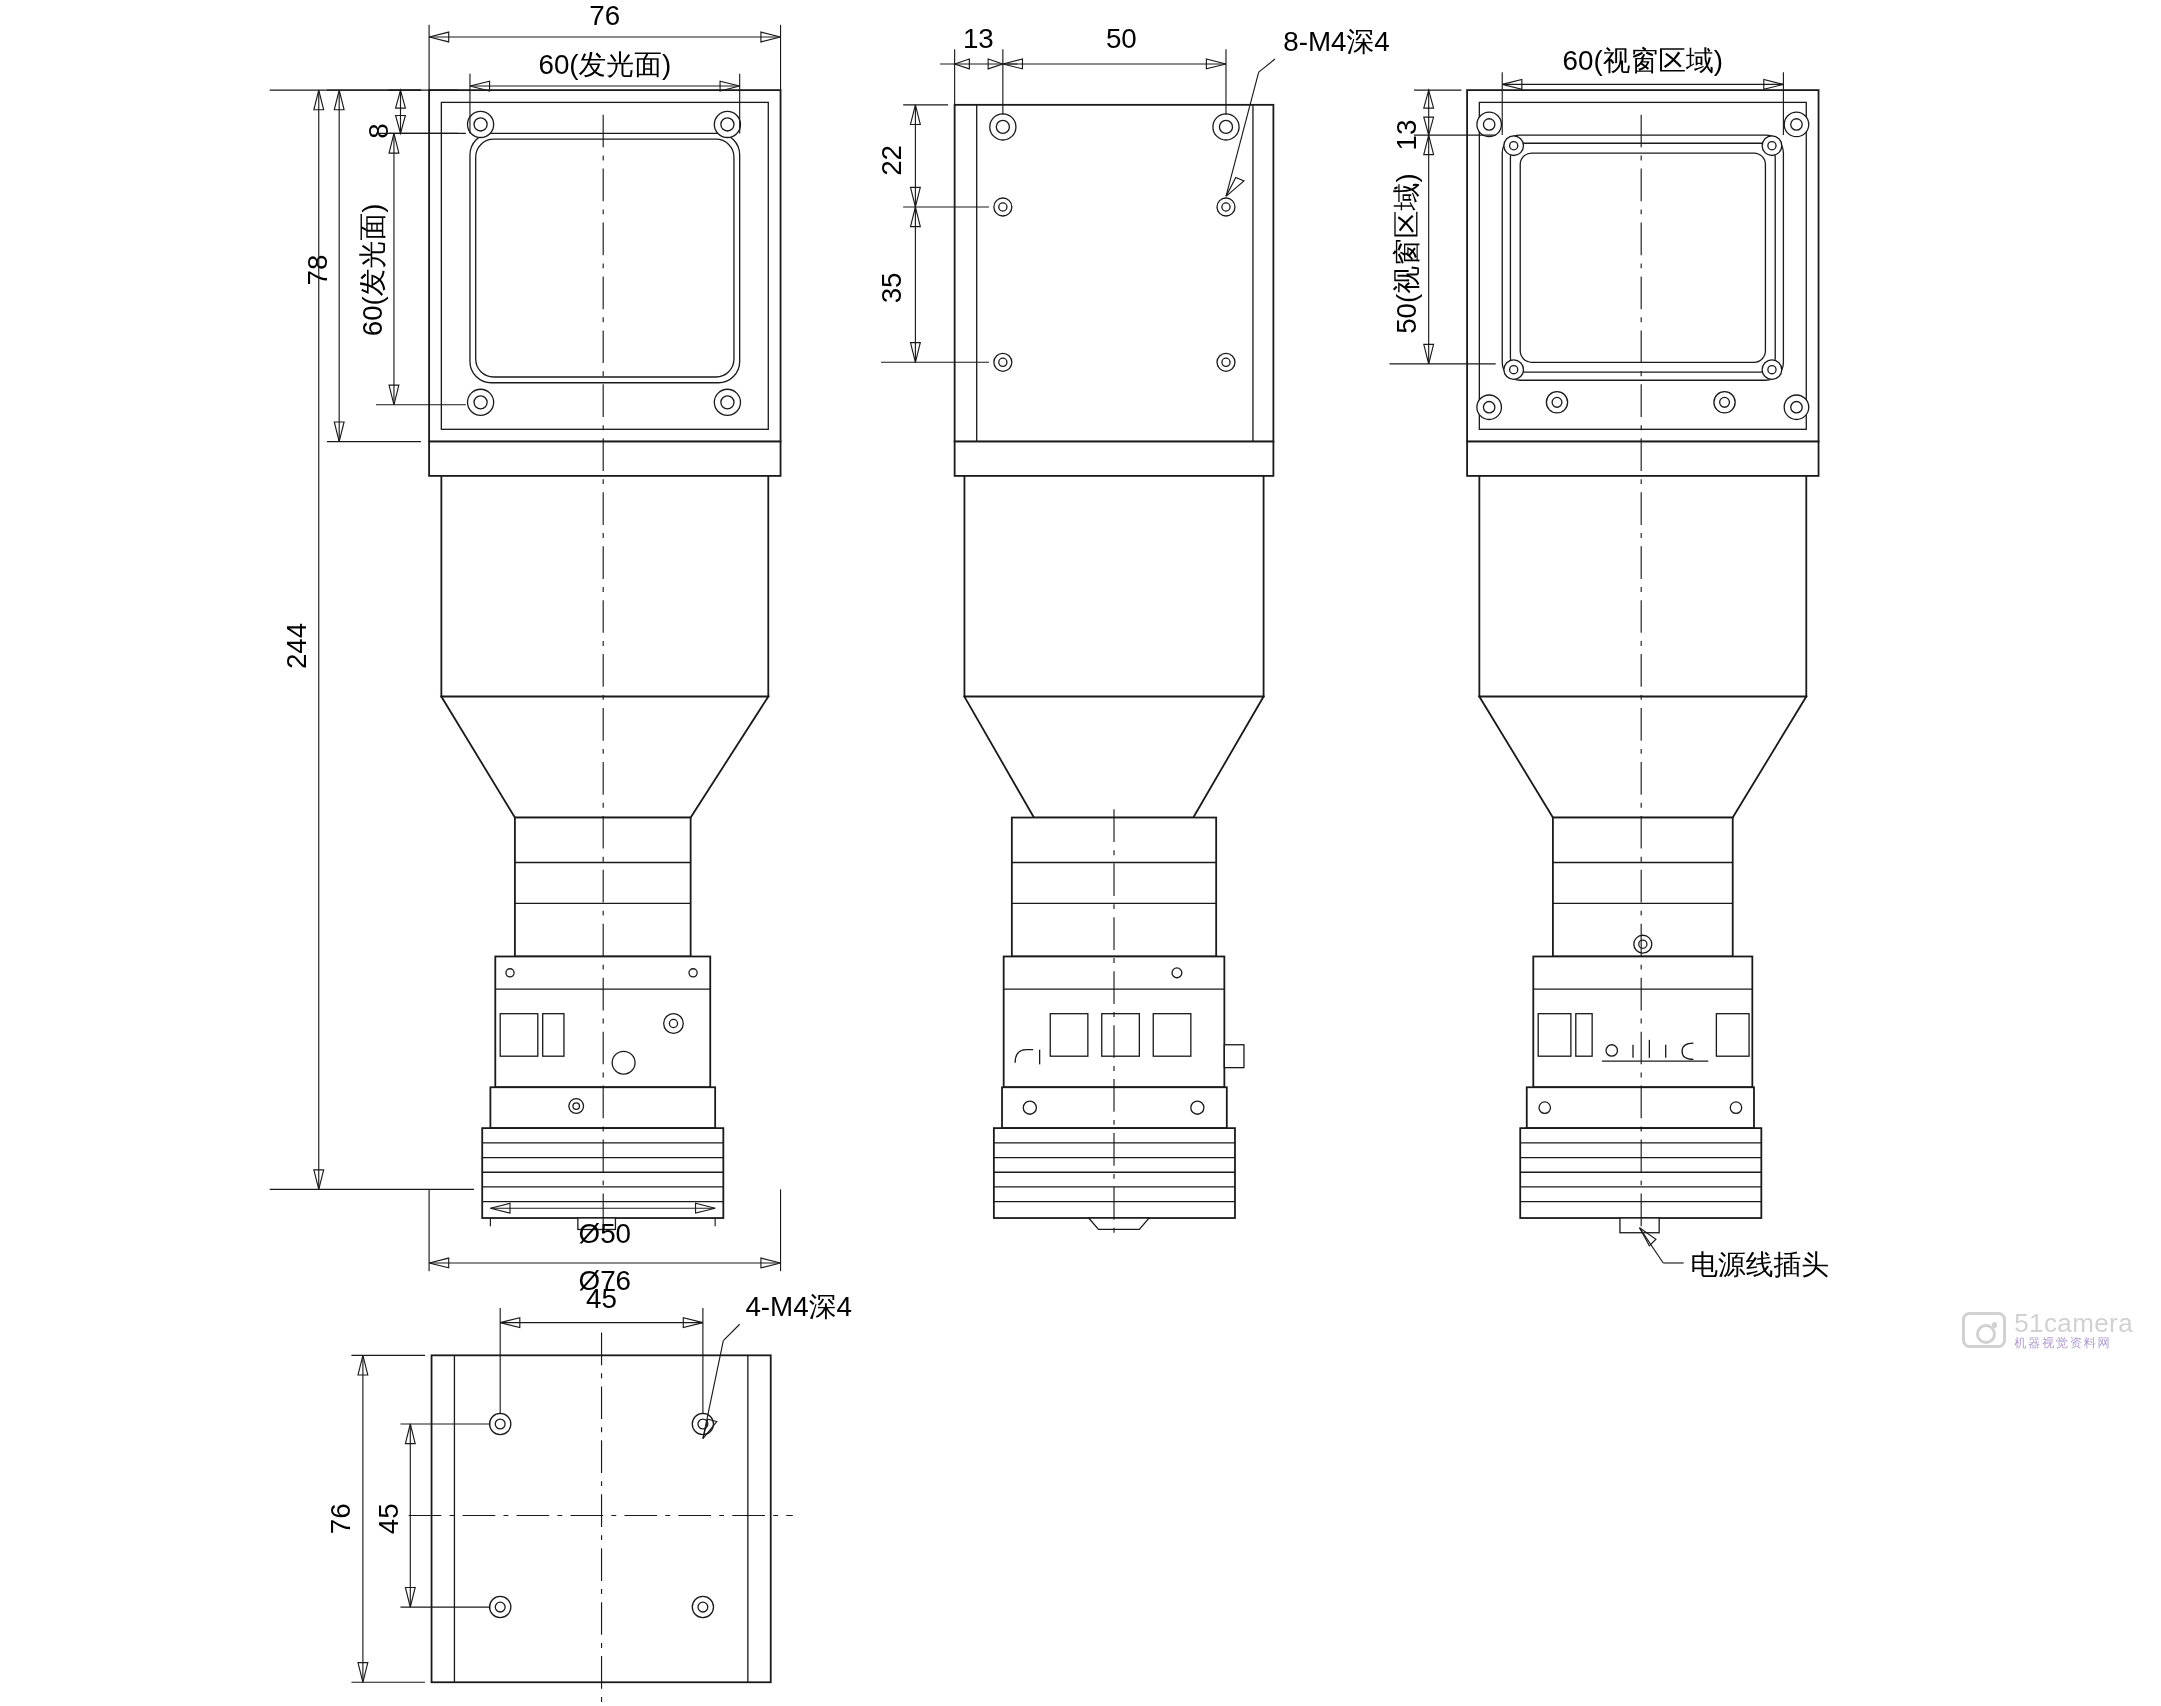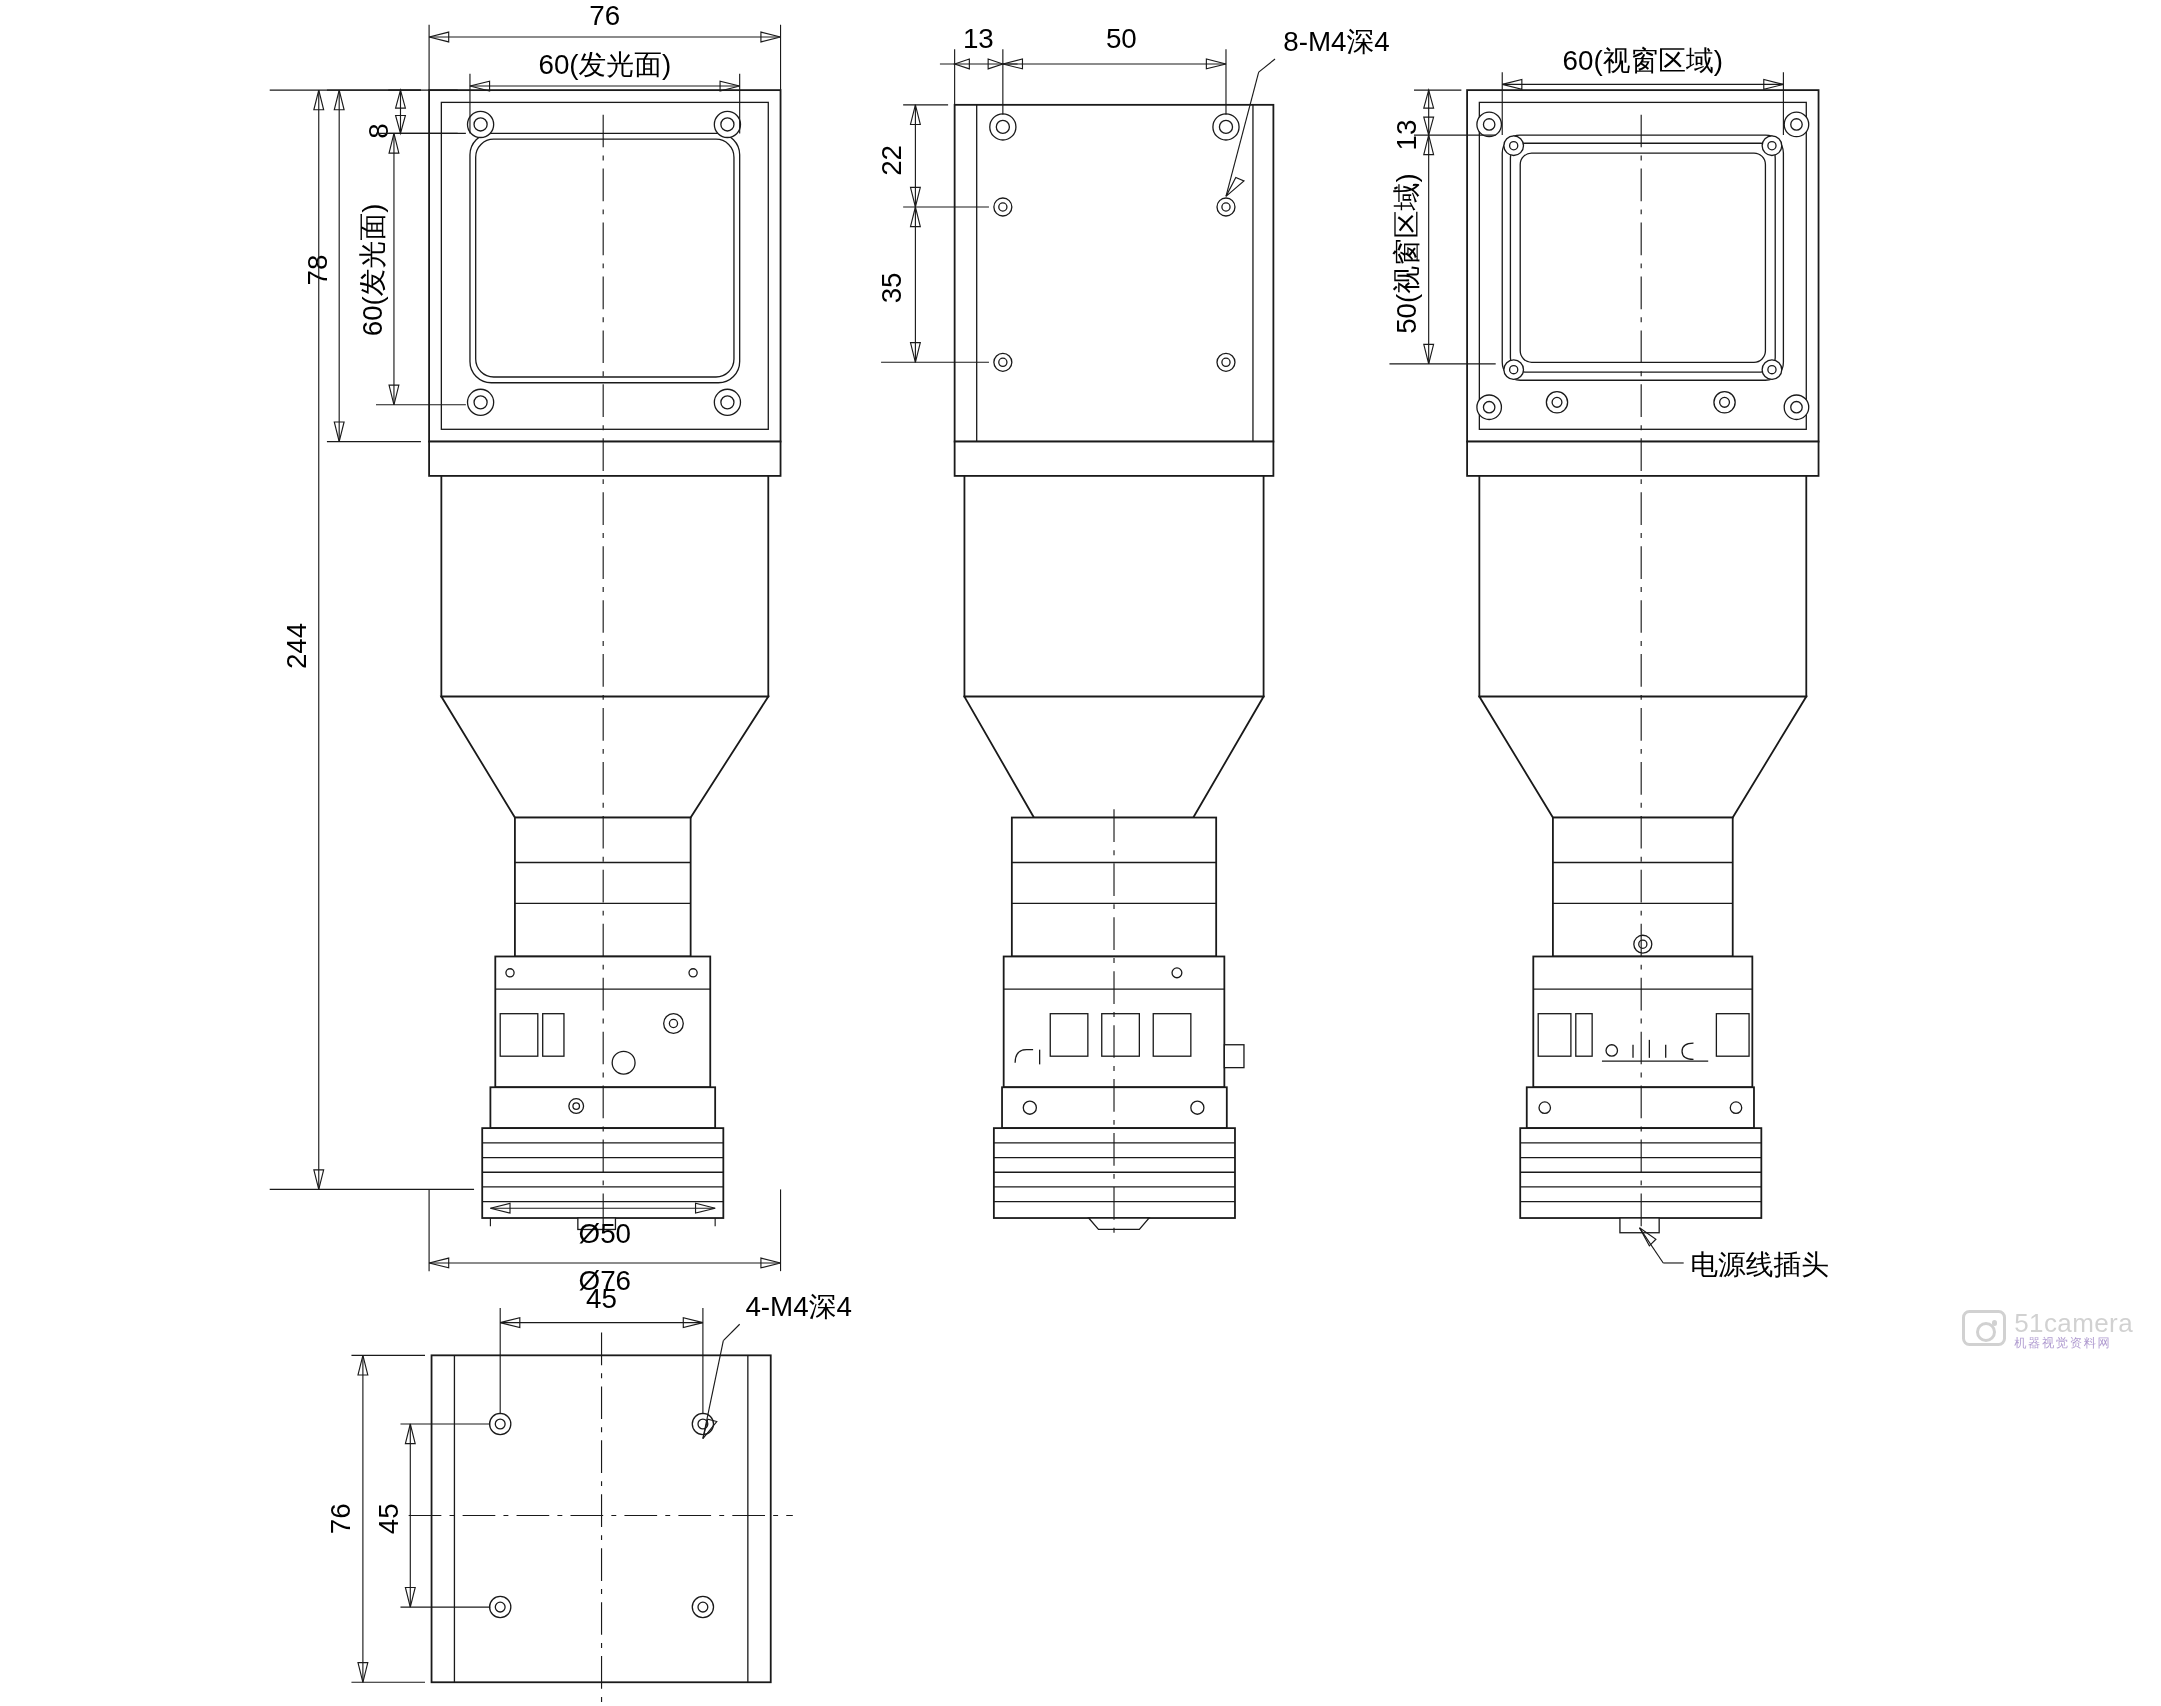--- a/index.html
+++ b/index.html
@@ -55,21 +55,21 @@
   .dimtext {
     font-family: "Liberation Sans", sans-serif;
     font-size: 34px;
     fill: #000000;
   }
   .watermark-box {
     position: absolute;
     right: 28px;
     bottom: 18px;
     display: flex;
-    align-items: flex-start;
+    align-items: center;
     gap: 8.2px;
     opacity: 0.45;
   }
   .wm-icon {
     width: 44px;
     height: 36px;
     border: 3.3px solid #9a9a9a;
     border-radius: 7.4px;
     position: relative;
     box-sizing: border-box;

